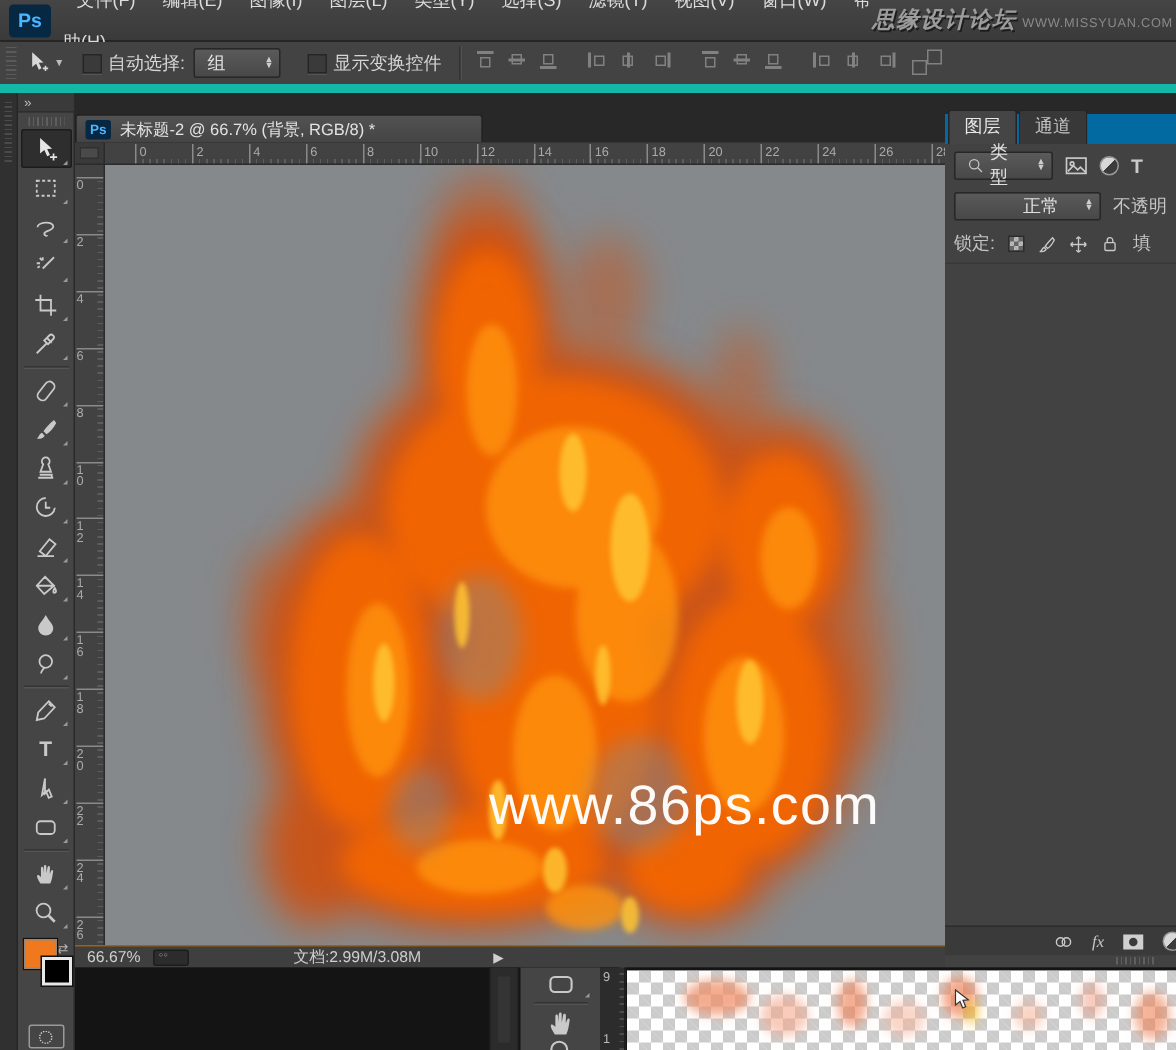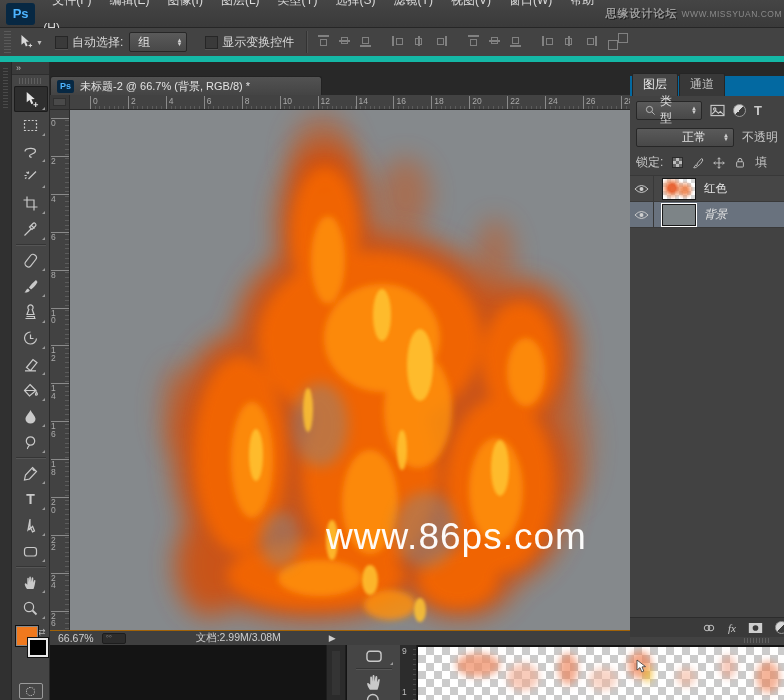--- a/index.html
+++ b/index.html
@@ -9,21 +9,21 @@
 
   
   #menubar { position:absolute; left:0; top:0; width:784px; height:28px;
     background:linear-gradient(#454545,#3a3a3a); border-bottom:1px solid #262626;
     display:flex; align-items:center; }
   #ps-logo { width:30px; height:22px; margin:0 8px 0 6px; background:#072843;
     color:#4db4ff; font-weight:bold; font-size:13px; display:flex; align-items:center;
     justify-content:center; border-radius:3px; }
   .menu-item { color:#dcdcdc; font-size:12px; padding:0 9px; line-height:28px; cursor:default; }
   #mb-watermark { margin-left:auto; margin-right:2px; display:flex; align-items:baseline; gap:4px; white-space:nowrap; }
-  #mb-watermark b { color:#9c9c9c; font-size:11px; text-shadow:1px 1px 0 #1c1c1c; letter-spacing:1px; }
+  #mb-watermark b { color:#9c9c9c; font-size:15px; text-shadow:1px 1px 0 #1c1c1c; letter-spacing:1px;font-style:italic; }
   #mb-watermark i { color:#8a8a8a; font-size:8.5px; font-style:normal; letter-spacing:.5px; }
 
   
   #optionsbar { position:absolute; left:0; top:28px; width:784px; height:34px;
     background:#434343; border-bottom:6px solid #14b8a6; display:flex; align-items:center; }
   .grip-v { width:7px; height:22px; margin:0 4px;
     background:repeating-linear-gradient(0deg,#5a5a5a 0 1px,transparent 1px 3px); }
   .opt-sep { width:1px; height:22px; background:#333; box-shadow:1px 0 0 #515151; margin:0 6px; }
   .opt-label { color:#d6d6d6; font-size:12px; margin:0 6px 0 4px; white-space:nowrap; }
   .checkbox { width:13px; height:13px; background:#3a3a3a; border:1px solid #262626;
@@ -551,42 +551,20 @@
           </svg>
       </span>
       <span class="panel-ico">
         <svg width="12" height="13" viewBox="0 0 16 16">
             <rect x="3.5" y="7" width="9" height="7" rx="1"></rect>
             <path d="M5.5 7 V5 a2.5 2.5 0 0 1 5 0 V7"></path>
           </svg>
       </span>
       <span>填</span>
     </div>
-    <div id="layer-list">
-        <div class="layer-row">
-          <span class="eye-cell">
-            <svg width="15" height="10" viewBox="0 0 16 10">
-              <path d="M1 5 Q8 -2.5 15 5 Q8 12.5 1 5 Z" fill="none" stroke="#cfcfcf"></path>
-              <circle cx="8" cy="5" r="2.1" fill="#cfcfcf"></circle>
-            </svg>
-          </span>
-          <span class="layer-thumb thumb-red"></span>
-          <span class="layer-name">红色</span>
-        </div>
-        <div class="layer-row selected" style="background: rgb(105, 114, 126);">
-          <span class="eye-cell">
-            <svg width="15" height="10" viewBox="0 0 16 10">
-              <path d="M1 5 Q8 -2.5 15 5 Q8 12.5 1 5 Z" fill="none" stroke="#cfcfcf"></path>
-              <circle cx="8" cy="5" r="2.1" fill="#cfcfcf"></circle>
-            </svg>
-          </span>
-          <span class="layer-thumb thumb-bg"></span>
-          <span class="layer-name italic">背景</span>
-        </div>
-      </div>
     <div id="rp-fill"></div>
     <div id="rp-bottom">
       <span class="panel-ico">
         <svg width="14" height="12" viewBox="0 0 18 14">
             <circle cx="6.5" cy="7" r="3.6"></circle>
             <circle cx="11.5" cy="7" r="3.6"></circle>
           </svg>
       </span>
       <span class="fx">fx</span>
       <span class="panel-ico">

